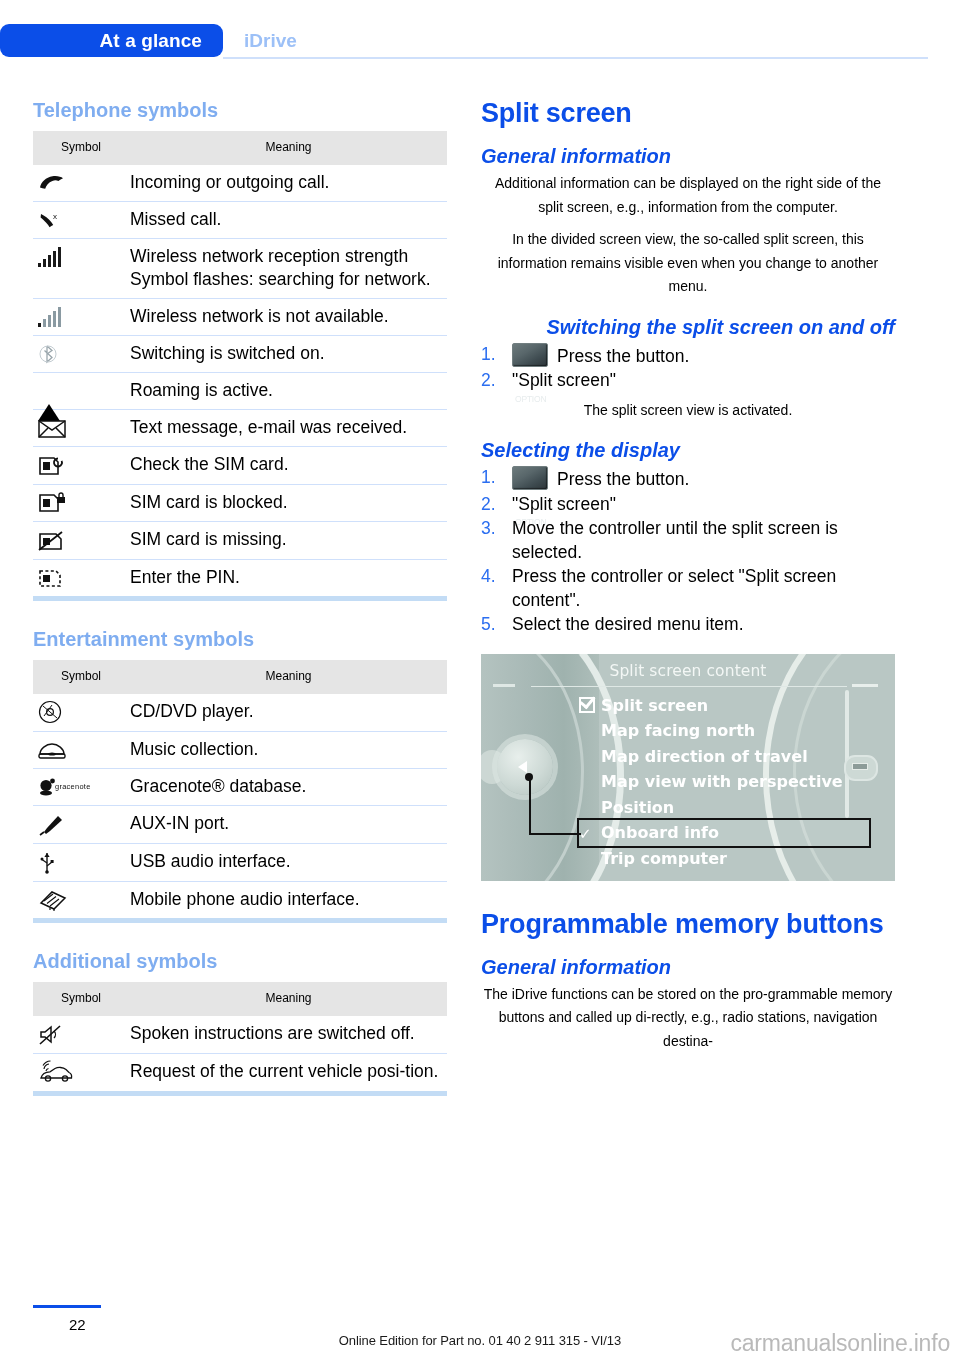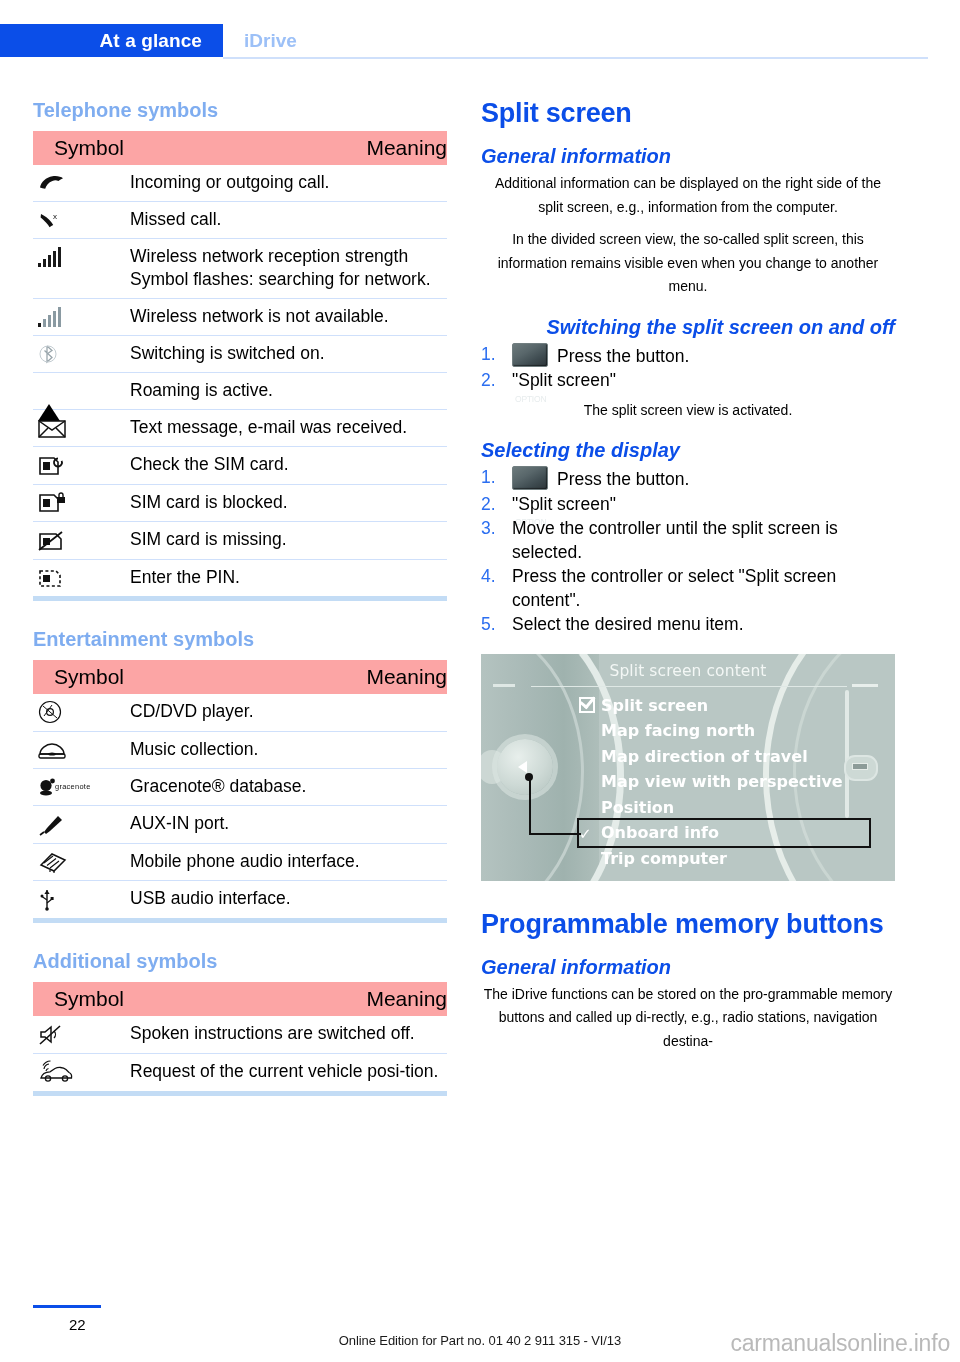--- a/index.html
+++ b/index.html
@@ -32,20 +32,21 @@
     height: 33px;
     background: #0b4ee8;
     color: #ffffff;
     font-weight: bold;
     font-size: 19px;
     line-height: 33px;
     text-align: right;
     padding-right: 21px;
     box-sizing: border-box;
     letter-spacing: 0.1px;
+    border-radius: 9px;
   }
   .tab-inactive {
     position: absolute;
     left: 244px;
     top: 0;
     height: 33px;
     color: #9cc0f7;
     font-weight: bold;
     font-size: 19px;
     line-height: 33px;
@@ -104,24 +105,24 @@
     text-align: center;
   }
 
   
   table.symtable {
     border-collapse: collapse;
     width: 414px;
     table-layout: fixed;
   }
   table.symtable th {
-    background: #fca5a5;
+    background: #e5e5e5;
     font-weight: normal;
-    font-size: 21px;
-    text-align: right;
+    font-size: 12px;
+    text-align: center;
     padding: 6px 0 7px 0;
     line-height: 21px;
   }
   table.symtable th.c-sym { width: 86px; padding-left: 5px; }
   table.symtable th.c-mean { padding-left: 6px; }
   table.symtable td {
     font-size: 17.5px;
     line-height: 23px;
     padding: 6px 0 7px 0;
     border-bottom: 1px solid #cfe0fb;
@@ -600,44 +601,44 @@
             <svg width="26" height="22" viewBox="0 0 26 22">
               <path d="M20 2 L24 6 L12 17 L8 20 L6 18 L9 14 Z" fill="#111"></path>
               <path d="M6 18 L2 21" stroke="#111" stroke-width="1.6"></path>
             </svg>
           </span>
         </td>
         <td class="c-mean">AUX-IN port.</td>
       </tr>
       <tr>
         <td class="c-sym">
-          <span class="ic ic-mobaud">
-            <svg width="30" height="22" viewBox="0 0 30 22">
-              <path d="M3 14 L14 3 L27 9 L16 20 Z" fill="none" stroke="#111" stroke-width="1.5"></path>
-              <path d="M6 12 L15 5 M9 14.5 L18 7.5 M12 17 L21 10" stroke="#111" stroke-width="1.1"></path>
-              <path d="M16 20 L16 22 M12 19 L12 21" stroke="#111" stroke-width="1.2"></path>
-            </svg>
-          </span>
-        </td>
-        <td class="c-mean">Mobile phone audio interface.</td>
-      </tr>
-      <tr>
-        <td class="c-sym">
           <span class="ic ic-usb">
             <svg width="18" height="24" viewBox="0 0 18 24">
               <path d="M9 3 L9 21" stroke="#111" stroke-width="1.4"></path>
               <circle cx="9" cy="22" r="1.8" fill="#111"></circle>
               <path d="M9 3 L6.4 7 L11.6 7 Z" fill="#111"></path>
               <path d="M9 13 L4 9.5 M9 16 L14 12" stroke="#111" stroke-width="1.2" fill="none"></path>
               <rect x="12.6" y="10" width="3" height="3" fill="#111"></rect>
               <circle cx="4" cy="9" r="1.5" fill="#111"></circle>
             </svg>
           </span>
         </td>
         <td class="c-mean">USB audio interface.</td>
+      </tr>
+      <tr>
+        <td class="c-sym">
+          <span class="ic ic-mobaud">
+            <svg width="30" height="22" viewBox="0 0 30 22">
+              <path d="M3 14 L14 3 L27 9 L16 20 Z" fill="none" stroke="#111" stroke-width="1.5"></path>
+              <path d="M6 12 L15 5 M9 14.5 L18 7.5 M12 17 L21 10" stroke="#111" stroke-width="1.1"></path>
+              <path d="M16 20 L16 22 M12 19 L12 21" stroke="#111" stroke-width="1.2"></path>
+            </svg>
+          </span>
+        </td>
+        <td class="c-mean">Mobile phone audio interface.</td>
       </tr>
     </tbody>
   </table>
   <div class="table-end-bar"></div>
 
   <h2 class="section-blue">Additional symbols</h2>
 
   <table class="symtable">
     <thead>
       <tr>

